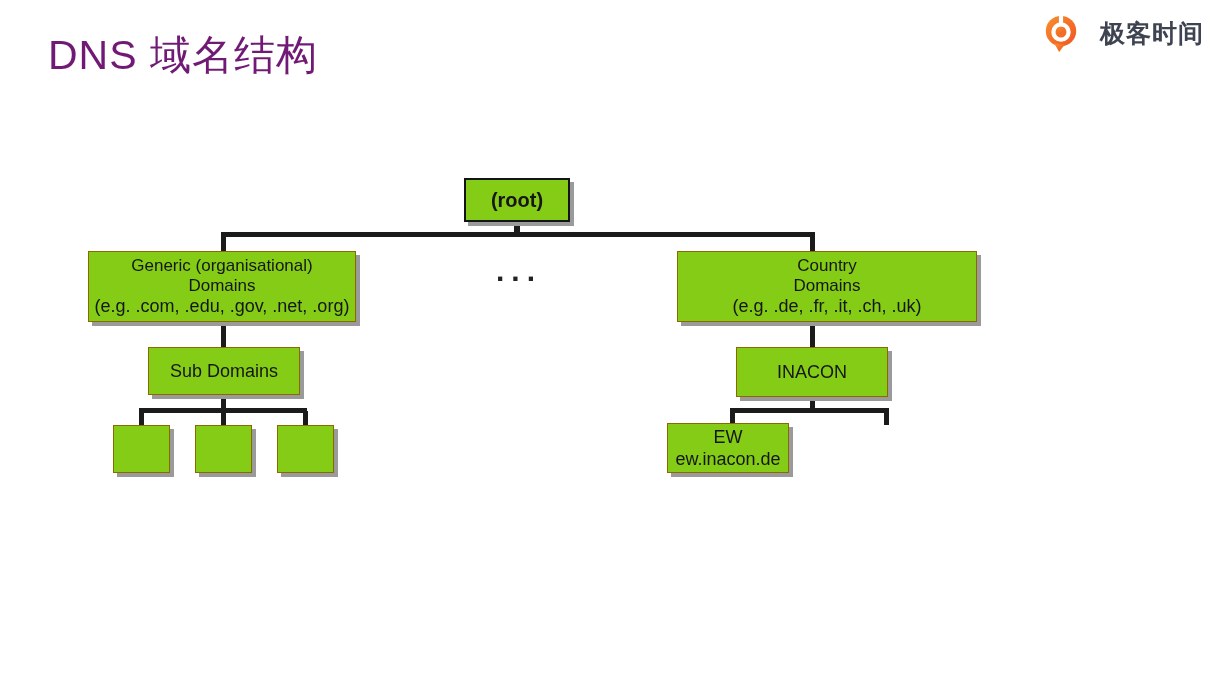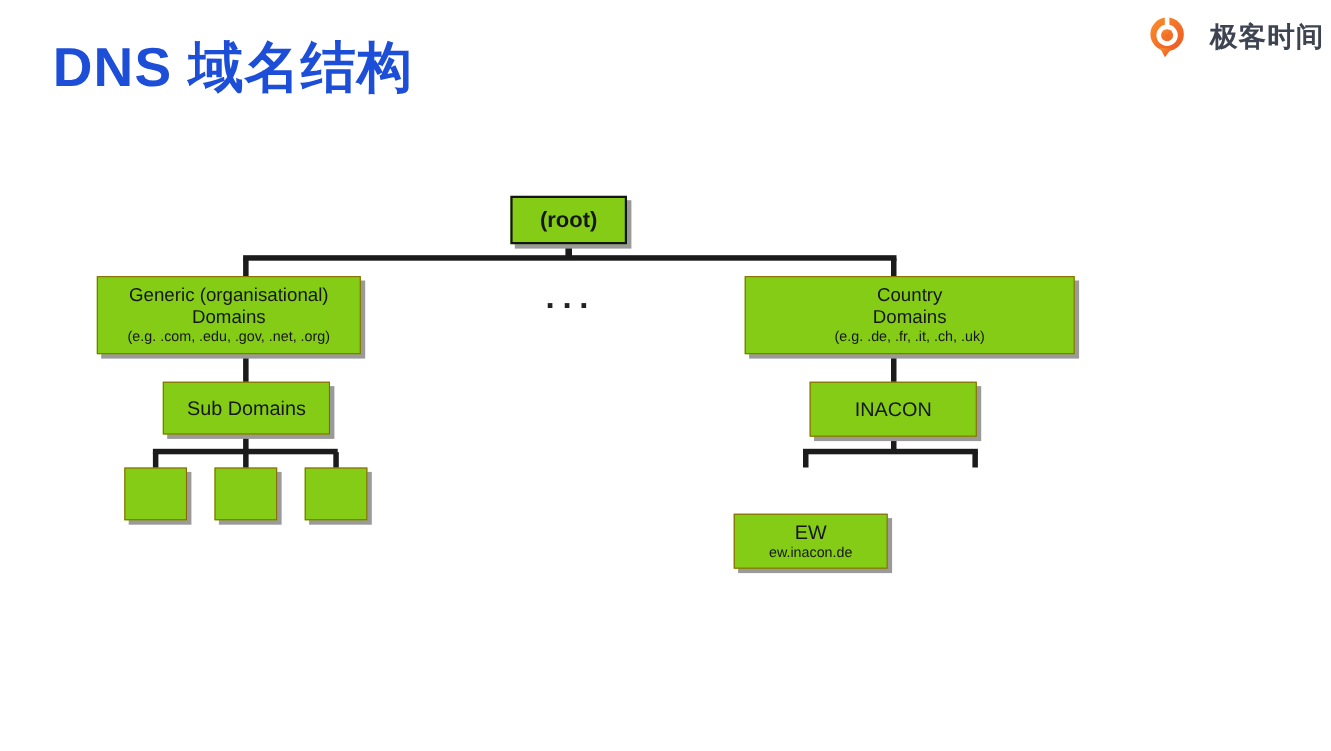--- a/index.html
+++ b/index.html
@@ -3,39 +3,39 @@
 <meta charset="utf-8">
 <style>
   * { margin:0; padding:0; box-sizing:border-box; }
   html,body { width:1210px; height:683px; background:#ffffff; overflow:hidden;
     font-family:"Liberation Sans","DejaVu Sans",sans-serif; }
   #slide { position:relative; width:1210px; height:683px; background:#ffffff; }
 
   
   .slide-title {
     position:absolute; left:48px; top:28px;
-    font-size:50px; font-weight:700; color:#1d4ed8; letter-spacing:1px;
+    font-size:41px; font-weight:400; color:#701a75; letter-spacing:1px;
   }
 
   
   .logo { position:absolute; top:13px; right:6px; display:flex; align-items:center; gap:20px;text-align:right; }
   .logo-icon { width:38px; height:40px; display:block; }
   .logo-text { font-size:25px; font-weight:600; color:#3d4350; letter-spacing:1px; }
 
   
   .box {
     position:absolute; background:#84cc16; border:1px solid #8a6a00;
     box-shadow:4px 4px 0 #9a9a9a;
     display:flex; flex-direction:column; align-items:center; justify-content:center;
     color:#161616; text-align:center; line-height:1.15;
   }
   .box.root-box { border:2px solid #141414; font-weight:700; font-size:20px; }
   .box .lbl-lg { font-size:17px; }
   .box .lbl-xl { font-size:18px; }
-  .box .lbl-sm { font-size:13px; margin-top:1px; }
+  .box .lbl-sm { font-size:18px; margin-top:1px; }
   .line { position:absolute; background:#1b1b1b; }
   .dots {
     position:absolute; left:488px; top:258px; width:62px; height:32px;
     font-size:30px; font-weight:700; letter-spacing:7px; color:#222;
     text-align:center; line-height:26px;
   }
 </style>
 </head>
 <body>
 
@@ -76,21 +76,21 @@
   <div class="line" style="left:730px; top:408px; width:159px; height:5px;"></div>
   <div class="line" style="left:730px; top:411px; width:5px; height:14px;"></div>
   <div class="line" style="left:884px; top:411px; width:5px; height:14px;"></div>
 
   <div class="dots">...</div>
 
   <div class="box root-box" style="left:464px; top:178px; width:106px; height:44px;">
     <div>(root)</div>
   </div>
 
-  <div class="box" style="left:88px; top:251px; width:240px; height:71px;">
+  <div class="box" style="left:88px; top:251px; width:268px; height:71px;">
     <div class="lbl-lg">Generic (organisational)</div>
     <div class="lbl-lg">Domains</div>
     <div class="lbl-sm">(e.g. .com, .edu, .gov, .net, .org)</div>
   </div>
 
   <div class="box" style="left:677px; top:251px; width:300px; height:71px;">
     <div class="lbl-lg">Country</div>
     <div class="lbl-lg">Domains</div>
     <div class="lbl-sm">(e.g. .de, .fr, .it, .ch, .uk)</div>
   </div>
@@ -100,19 +100,19 @@
   </div>
 
   <div class="box" style="left:736px; top:347px; width:152px; height:50px;">
     <div class="lbl-xl">INACON</div>
   </div>
 
   <div class="box" style="left:113px; top:425px; width:57px; height:48px;"></div>
   <div class="box" style="left:195px; top:425px; width:57px; height:48px;"></div>
   <div class="box" style="left:277px; top:425px; width:57px; height:48px;"></div>
 
-  <div class="box" style="left:667px; top:423px; width:140px; height:50px;margin-top:44px;">
+  <div class="box" style="left:667px; top:423px; width:122px; height:50px;">
     <div class="lbl-xl">EW</div>
     <div class="lbl-sm">ew.inacon.de</div>
   </div>
 
 
 </div>
 
 </body></html>

